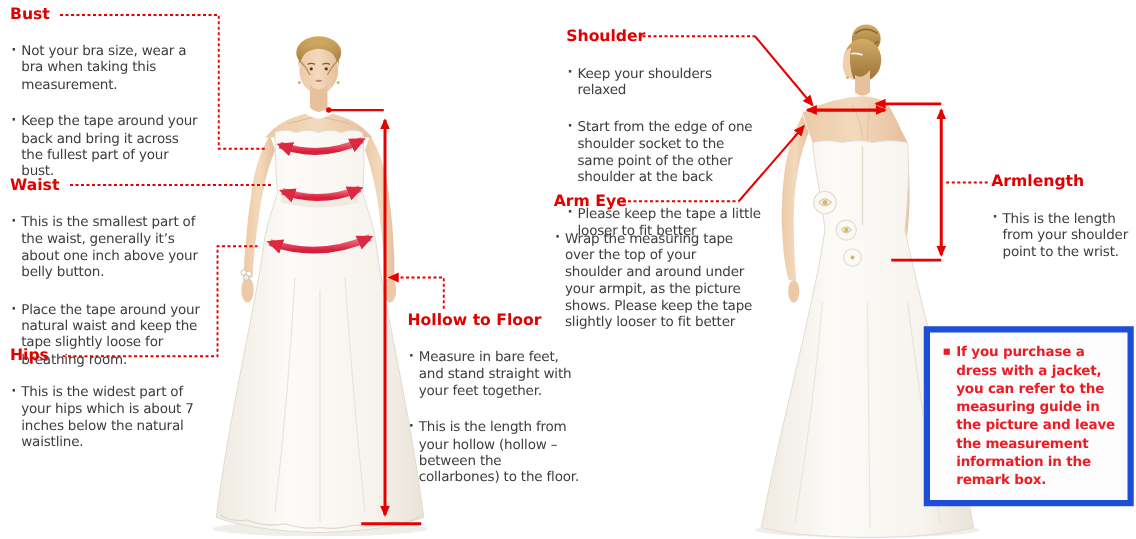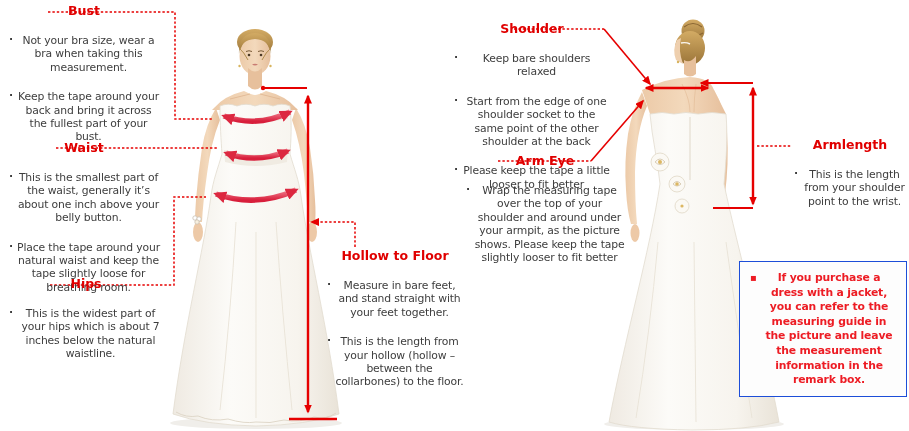--- a/index.html
+++ b/index.html
@@ -1,30 +1,29 @@
 <!DOCTYPE html>
 <html><head>
 <meta charset="utf-8">
 <style>
   html,body{margin:0;padding:0;background:#fff;}
   .canvas{
     position:relative;width:909px;height:431px;background:#ffffff;overflow:hidden;
     font-family:"DejaVu Sans","Liberation Sans",sans-serif;
-    text-align:center;
   }
   .fig{position:absolute;z-index:1;}
   svg.anno{position:absolute;left:0;top:0;z-index:5;pointer-events:none;}
   .sec{position:absolute;z-index:6;}
   .sec h3{margin:0;font-size:12.5px;font-weight:bold;color:#e00000;line-height:14px;}
   .sec ul{margin:5px 0 0 0;padding:0;list-style:none;font-size:10.8px;line-height:13.4px;color:#3d3d3d;letter-spacing:-0.15px;}
   .sec li{position:relative;padding-left:9px;margin-bottom:5px;margin-top:16px;}
   .sec li::before{content:"\00b7";position:absolute;left:1px;top:-1px;font-weight:bold;color:#3d3d3d;}
   .note{
     position:absolute;left:739px;top:261px;width:168px;min-height:129px;box-sizing:border-box;z-index:6;
-    border:1px solid #1d4ed8;background:#fdfdfd;padding:9px 9px 8px 10px;
+    border:5px solid #1d4ed8;background:#fdfdfd;padding:9px 9px 8px 10px;
     font-size:10.8px;line-height:14.6px;color:#ed1c24;font-weight:bold;letter-spacing:-0.15px;
   }
   .note p{margin:0;position:relative;padding-left:11px;}
   .note p::before{content:"\25aa";position:absolute;left:0;top:0;font-size:10px;}
   .lead{fill:none;stroke:#e60000;stroke-width:1.5;stroke-dasharray:2.4 2;}
   .mline{fill:none;stroke:#e60000;}
   .ribbon{fill:none;stroke:url(#rg);stroke-width:5.5;}
 </style>
 </head>
 <body>
@@ -219,27 +218,27 @@
     <h3>Hollow to Floor</h3>
     <ul>
       <li>Measure in bare feet, and stand straight with your feet together.</li>
       <li>This is the length from your hollow (hollow – between the collarbones) to the floor.</li>
     </ul>
   </div>
 
   <div class="sec" style="left:453px;top:22px;width:158px">
     <h3>Shoulder</h3>
     <ul>
-      <li>Keep bare shoulders relaxed</li>
+      <li>Keep your shoulders relaxed</li>
       <li>Start from the edge of one shoulder socket to the same point of the other shoulder at the back</li>
       <li>Please keep the tape a little looser to fit better</li>
     </ul>
   </div>
 
-  <div class="sec" style="left:465px;top:154px;width:160px">
+  <div class="sec" style="left:443px;top:154px;width:160px">
     <h3>Arm Eye</h3>
     <ul>
       <li>Wrap the measuring tape over the top of your shoulder and around under your armpit, as the picture shows. Please keep the tape slightly looser to fit better</li>
     </ul>
   </div>
 
   <div class="sec" style="left:793px;top:138px;width:114px">
     <h3>Armlength</h3>
     <ul>
       <li>This is the length from your shoulder point to the wrist.</li>

